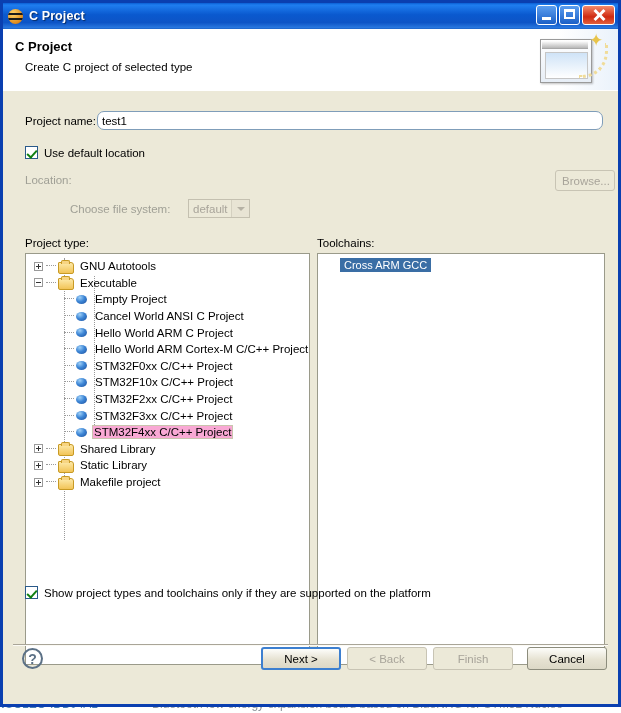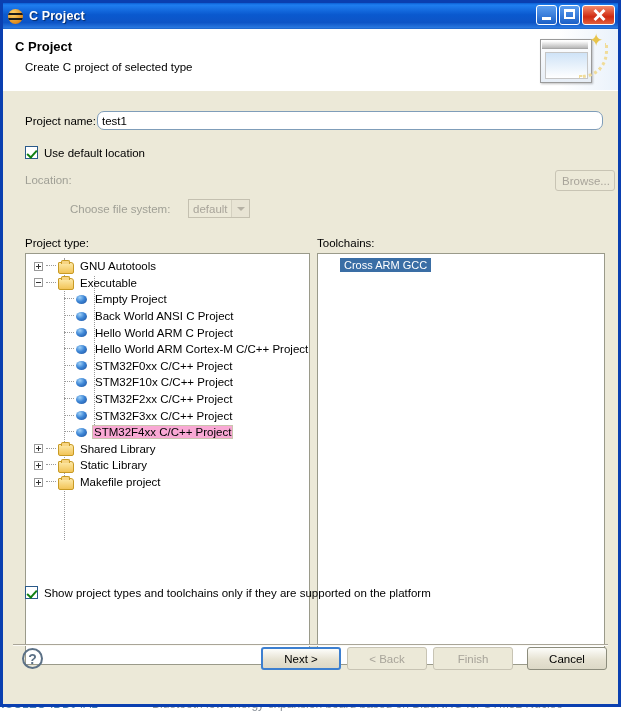--- a/index.html
+++ b/index.html
@@ -228,21 +228,21 @@
           <div class="tnode">
             <span class="ind" style="width: 38px;"></span>
             <span class="dots"></span>
             <span class="bullet"></span>
             <span class="tlabel">Empty Project</span>
           </div>
           <div class="tnode">
             <span class="ind" style="width: 38px;"></span>
             <span class="dots"></span>
             <span class="bullet"></span>
-            <span class="tlabel">Back World ANSI C Project</span>
+            <span class="tlabel">Cancel World ANSI C Project</span>
           </div>
           <div class="tnode">
             <span class="ind" style="width: 38px;"></span>
             <span class="dots"></span>
             <span class="bullet"></span>
             <span class="tlabel">Hello World ARM C Project</span>
           </div>
           <div class="tnode">
             <span class="ind" style="width: 38px;"></span>
             <span class="dots"></span>

